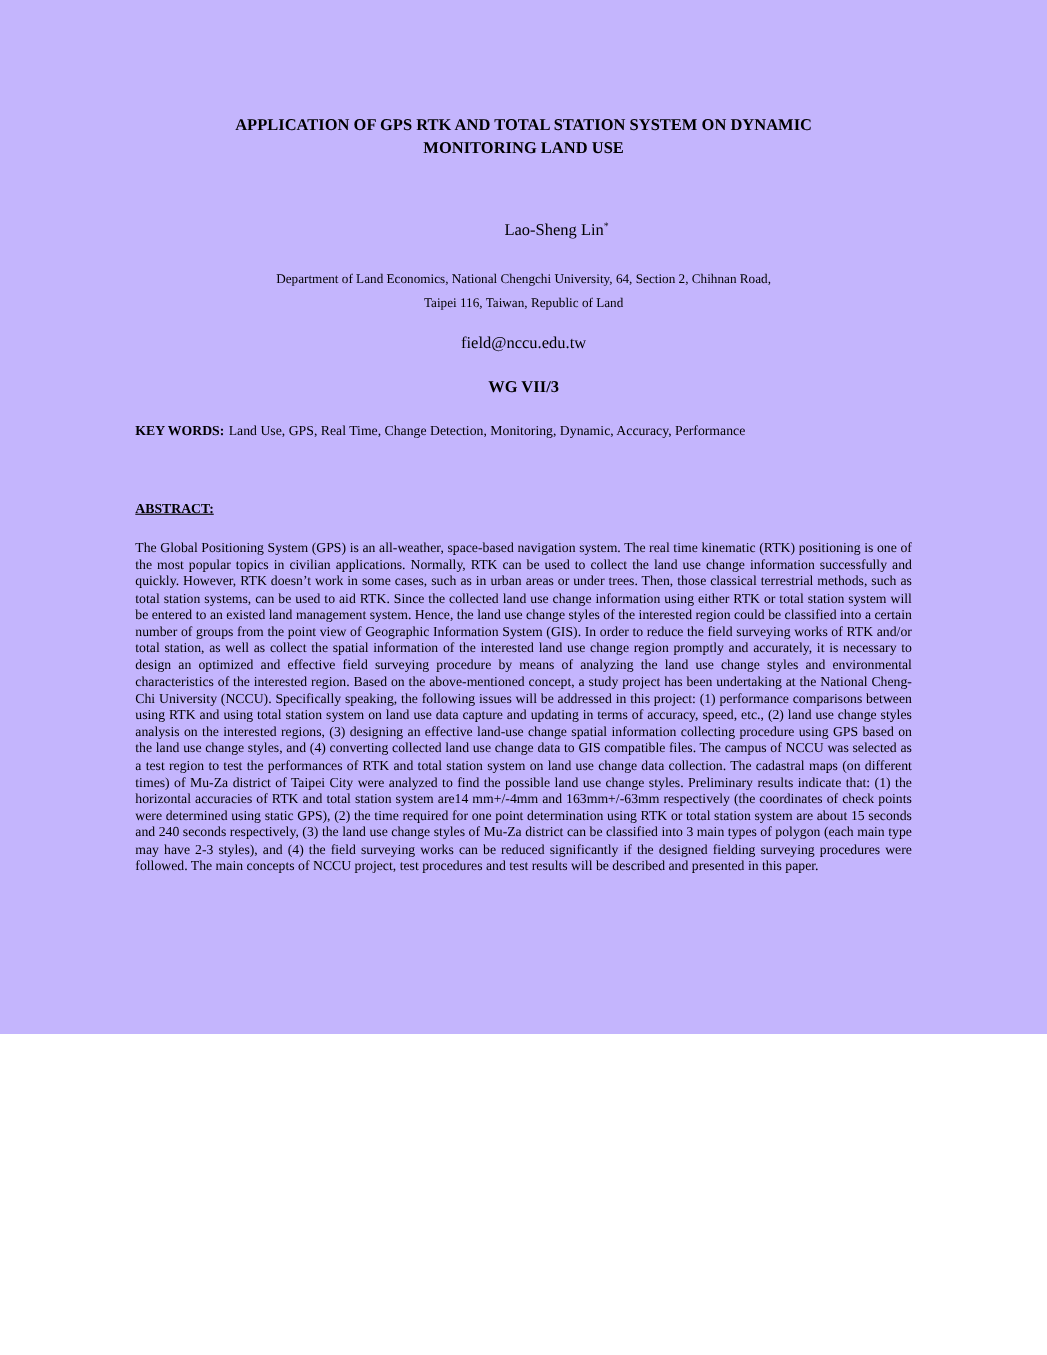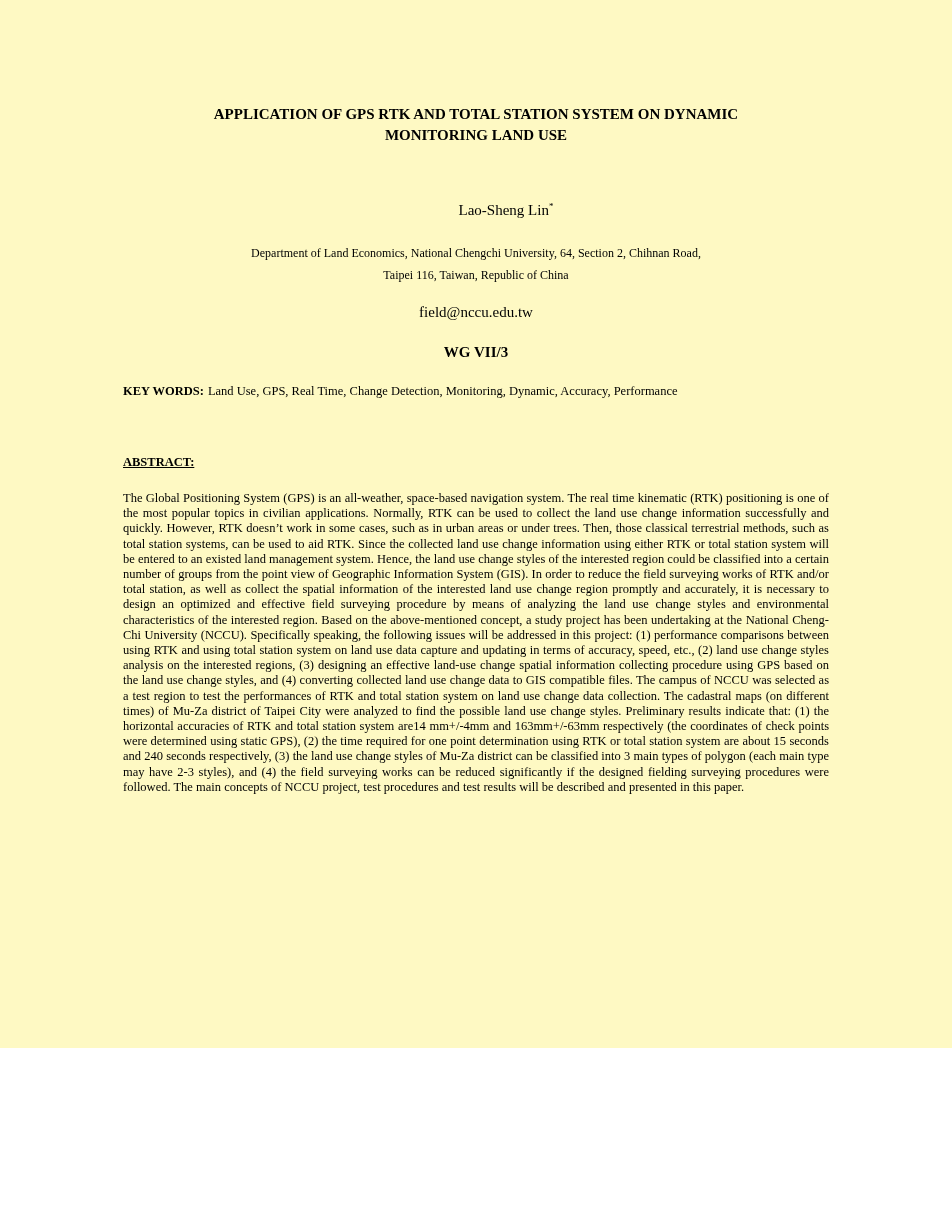--- a/index.html
+++ b/index.html
@@ -3,22 +3,22 @@
 <meta charset="utf-8">
 <style>
   html, body {
     margin: 0;
     padding: 0;
     background: #ffffff;
   }
   .page {
     position: relative;
     width: 952px;
-    height: 1048px;
-    background: #fef9c3;
+    height: 940px;
+    background: #c4b5fd;
     color: #000000;
     font-family: "Liberation Serif", "DejaVu Serif", serif;
     overflow: hidden;
   }
   .abs { position: absolute; }
   .centered { left: 0; width: 952px; text-align: center; }
 
   .paper-title {
     top: 104px;
     font-size: 15px;
@@ -106,21 +106,21 @@
     <div>APPLICATION OF GPS RTK AND TOTAL STATION SYSTEM ON DYNAMIC</div>
     <div>MONITORING LAND USE</div>
   </div>
 
   <div class="abs centered author-line">
     <span>Lao-Sheng Lin</span><sup>*</sup>
   </div>
 
   <div class="abs centered affiliation">
     <div>Department of Land Economics, National Chengchi University, 64, Section 2, Chihnan Road,</div>
-    <div>Taipei 116, Taiwan, Republic of China</div>
+    <div>Taipei 116, Taiwan, Republic of Land</div>
   </div>
 
   <div class="abs centered email-line">field@nccu.edu.tw</div>
 
   <div class="abs centered wg-line">WG VII/3</div>
 
   <div class="abs keywords-line">
     <span class="kw-label">KEY WORDS:</span><span>Land Use, GPS, Real Time, Change Detection, Monitoring, Dynamic, Accuracy, Performance</span>
   </div>
 

